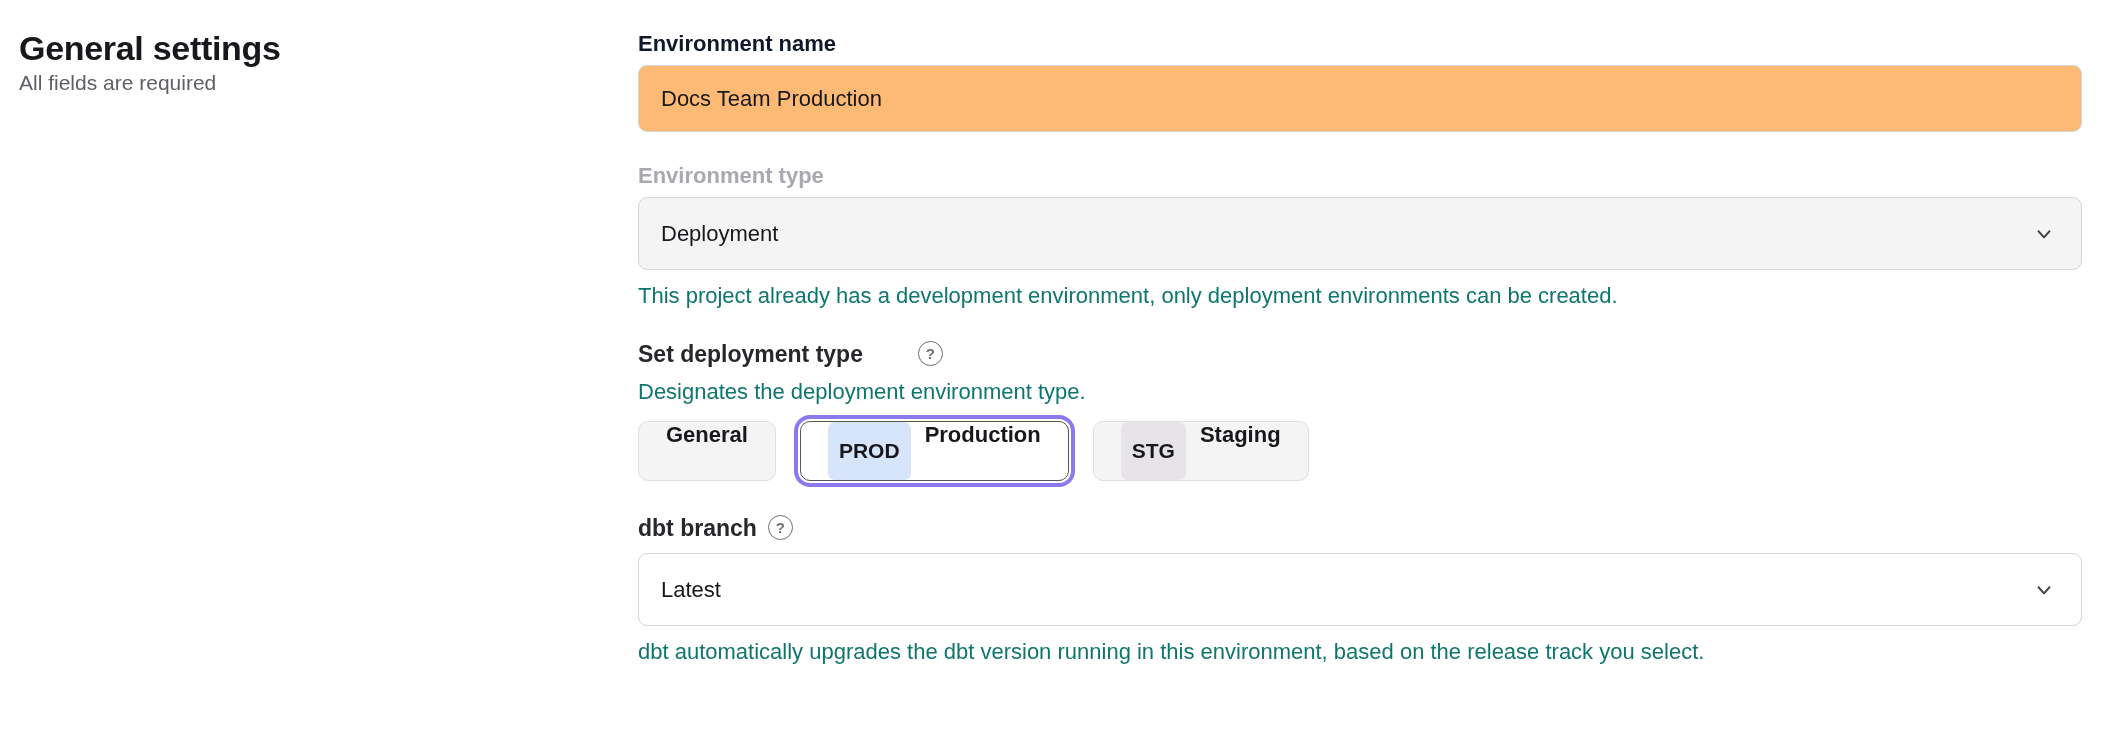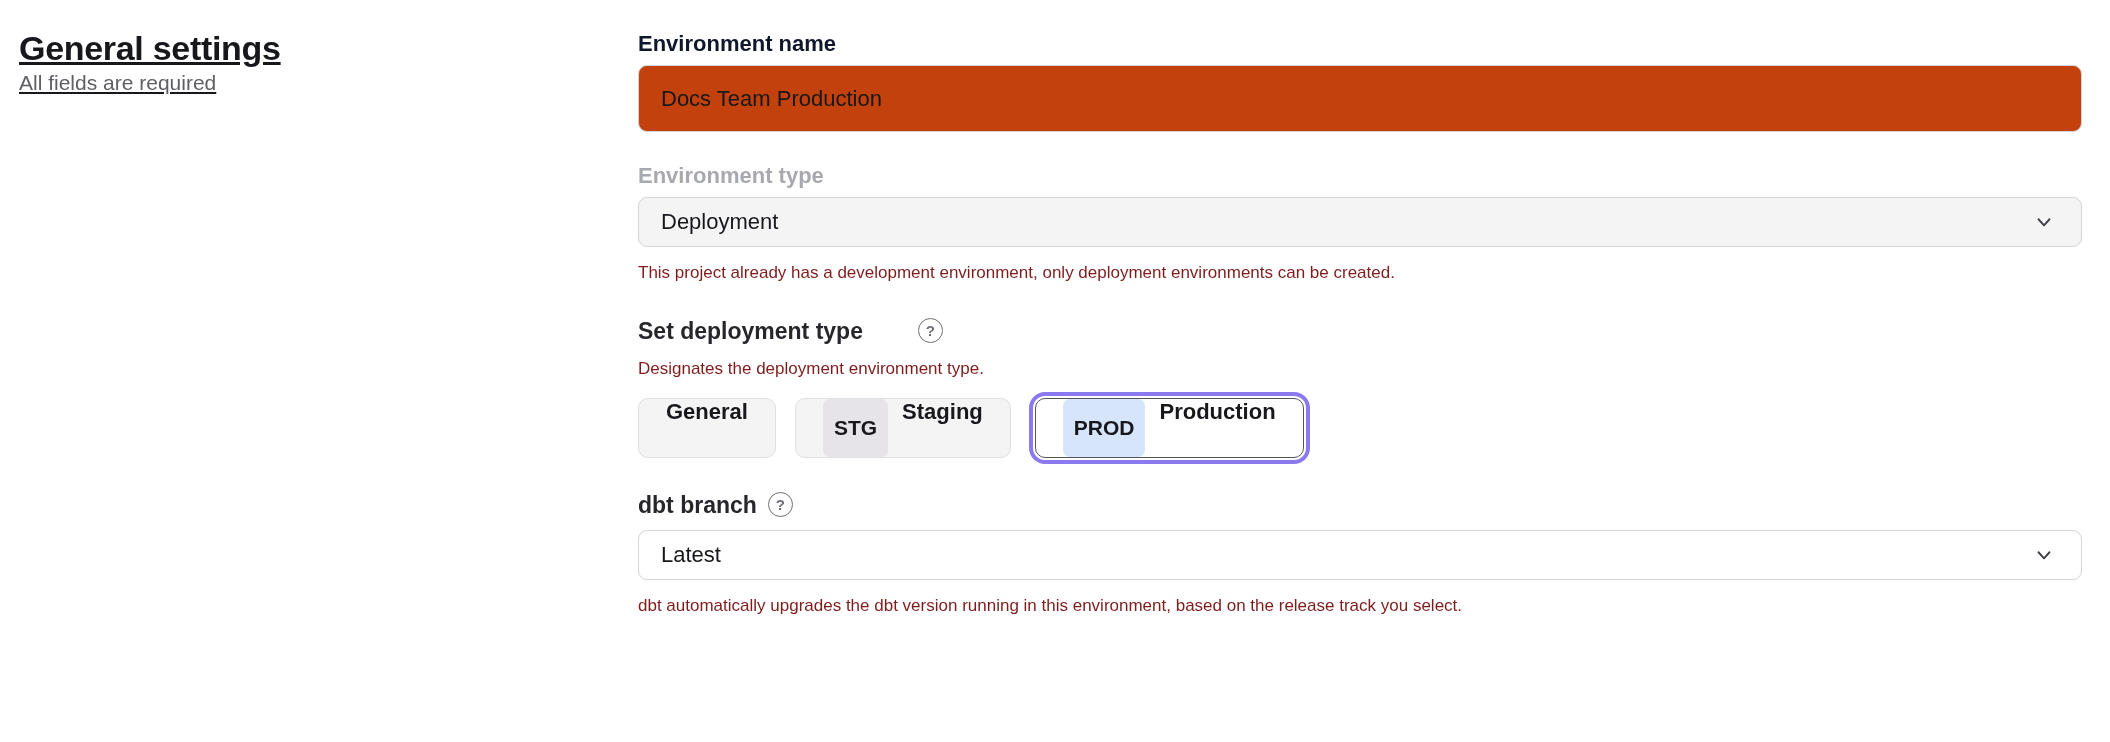--- a/index.html
+++ b/index.html
@@ -1,44 +1,44 @@
 <!DOCTYPE html>
 <html><head>
 <meta charset="utf-8">
 <style>
   * { box-sizing: border-box; margin: 0; padding: 0; }
   html, body { width: 2110px; height: 742px; background: #ffffff; overflow: hidden; }
   body { font-family: "Liberation Sans", sans-serif; color: #18181c; }
 
-  .left-col { position: absolute; left: 19px; top: 0; width: 560px; text-decoration: underline; }
+  .left-col { position: absolute; left: 19px; top: 0; width: 560px; }
   .page-title { margin-top: 27px; font-size: 34px; line-height: 42px; font-weight: 700; letter-spacing: -0.3px; color: #17171c; }
   .page-subtitle { margin-top: 1px; font-size: 21px; line-height: 26px; font-weight: 400; color: #5f6066; }
 
   .form-col { position: absolute; left: 638px; top: 0; width: 1444px; }
 
   .field-label { margin-top: 30px; font-size: 22px; line-height: 28px; font-weight: 600; color: #0f172a; }
   .field-label.disabled { color: #a7a9af; }
 
   .text-input {
     display: block; width: 100%; height: 67px; margin-top: 7px;
-    border: 1px solid #d3d5d9; border-radius: 9px; background: #c2410c;
+    border: 1px solid #d3d5d9; border-radius: 9px; background: #fdba74;
     padding: 0 22px; font-family: "Liberation Sans", sans-serif;
     font-size: 22px; color: #18181c; outline: none;
   }
 
   .select-box {
     position: relative; display: flex; align-items: center;
-    width: 100%; height: 50px; margin-top: 7px;
+    width: 100%; height: 73px; margin-top: 7px;
     border: 1px solid #d3d5d9; border-radius: 9px; background: #ffffff;
     padding: 0 22px; font-size: 22px; color: #18181c; cursor: pointer;
   }
   .select-box.disabled { background: #f4f4f5; cursor: default; }
   .select-box .chevron { position: absolute; right: 26px; top: 50%; transform: translateY(-50%); display: flex; }
 
-  .helper-text { margin-top: 13px; font-size: 17px; line-height: 25px; color: #7f1d1d; }
+  .helper-text { margin-top: 13px; font-size: 22px; line-height: 25px; color: #0f766e; }
 
   .section-label-row { display: flex; align-items: center; height: 30px; }
   .section-label-row.mt1 { margin-top: 31px; gap: 44px; }
   .section-label-row.mt2 { margin-top: 32px; }
   .section-label { font-size: 23px; line-height: 30px; font-weight: 700; color: #26262b; }
   .help-icon {
     display: inline-flex; align-items: center; justify-content: center;
     width: 25px; height: 25px; margin-left: 11px; border: 1.6px solid #6e6f75;
     border-radius: 50%; color: #6e6f75; font-size: 15px; font-weight: 700;
     line-height: 1; transform: translateY(-1px); cursor: pointer;
@@ -97,27 +97,27 @@
   <div class="section-label-row mt1">
     <span class="section-label">Set deployment type</span>
     <span class="help-icon">?</span>
   </div>
   <div class="helper-text tight">Designates the deployment environment type.</div>
 
   <div class="btn-row">
     <button class="type-btn">
       <span>General</span>
     </button>
+    <button class="type-btn selected">
+      <span class="badge prod">PROD</span>
+      <span>Production</span>
+    </button>
     <button class="type-btn">
       <span class="badge stg">STG</span>
       <span>Staging</span>
-    </button>
-    <button class="type-btn selected">
-      <span class="badge prod">PROD</span>
-      <span>Production</span>
     </button>
   </div>
 
   <div class="section-label-row mt2">
     <span class="section-label">dbt branch</span>
     <span class="help-icon">?</span>
   </div>
   <div class="select-box" style="margin-top:10px;">
     <span>Latest</span>
     <span class="chevron">

